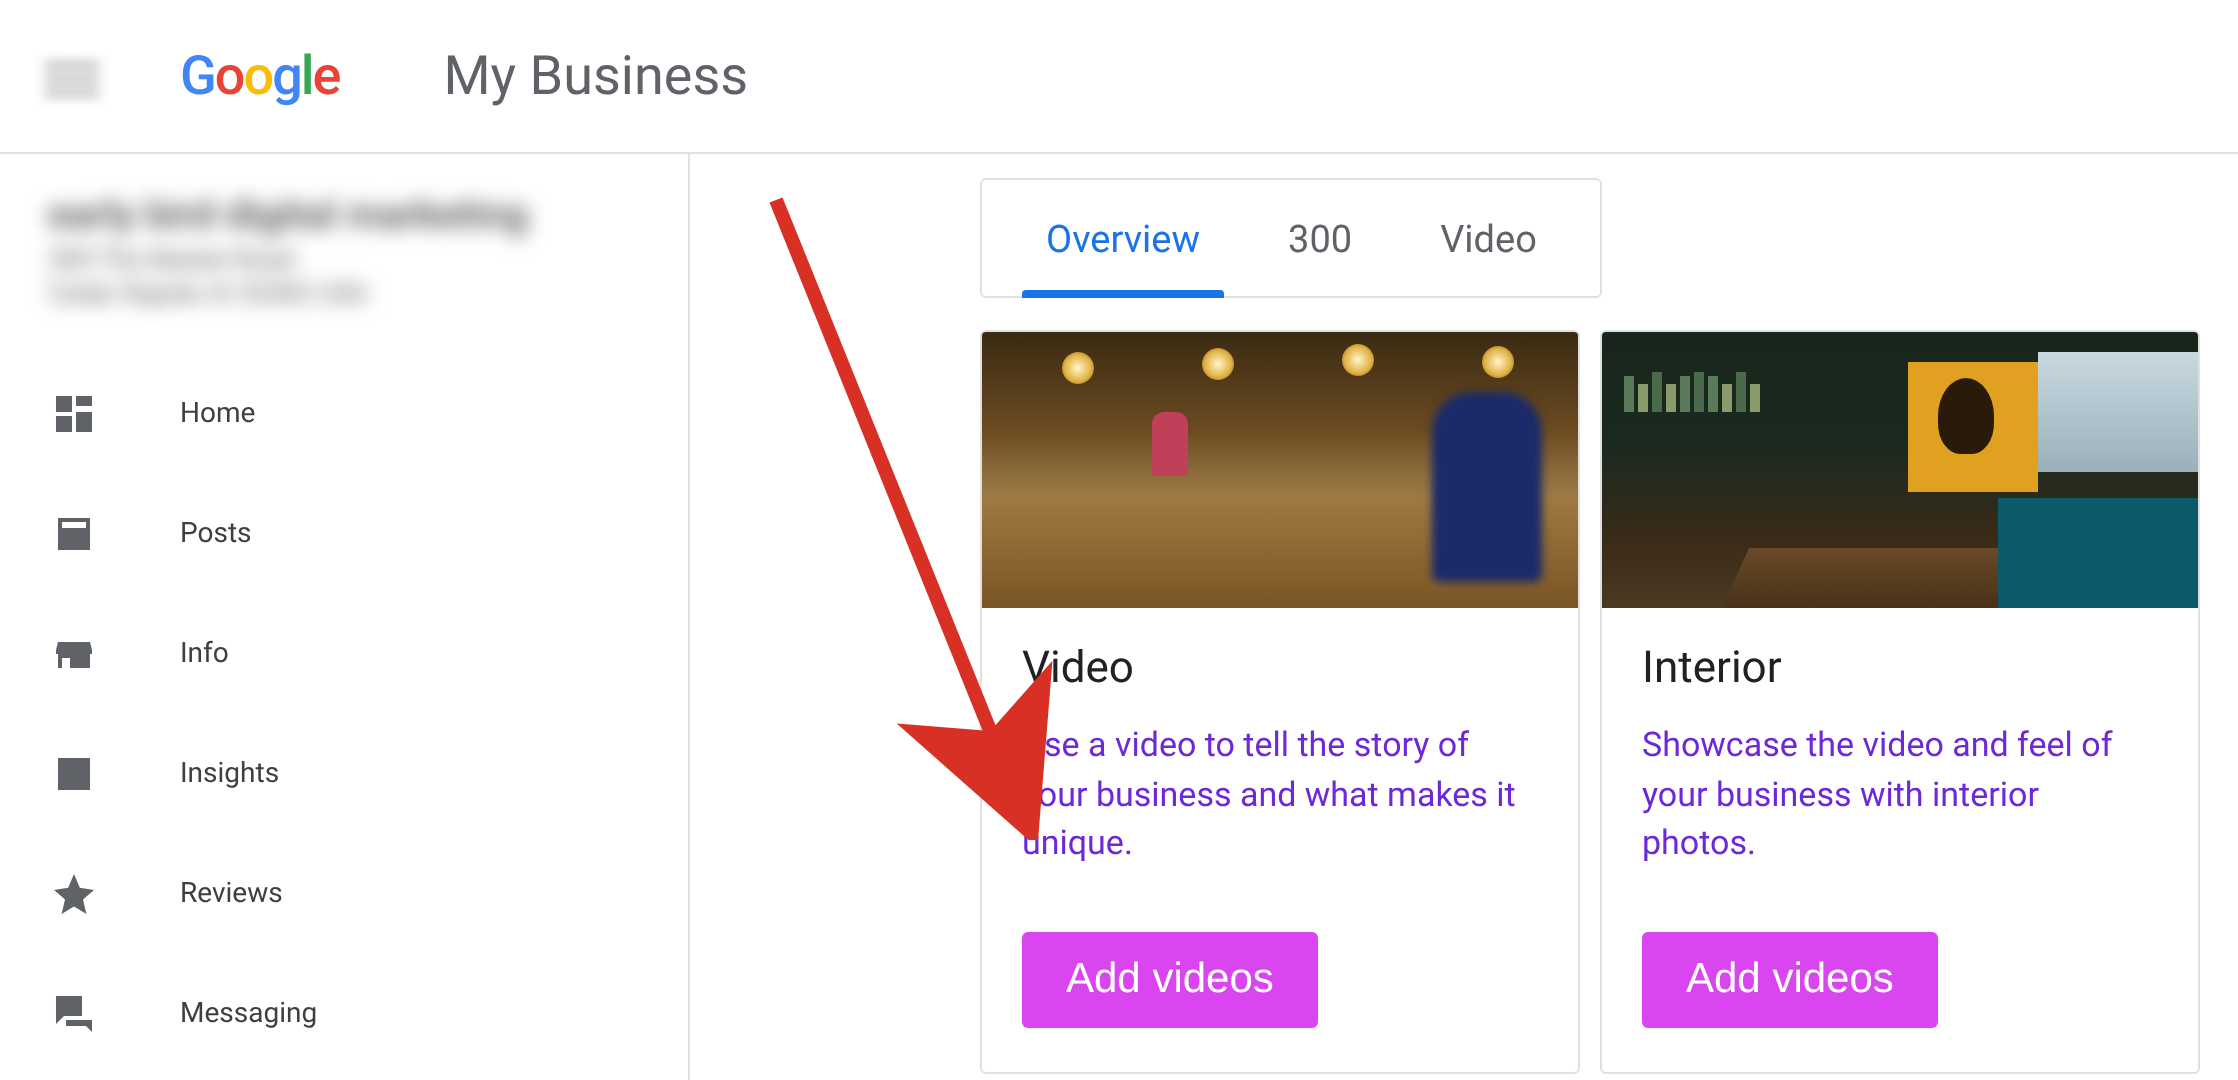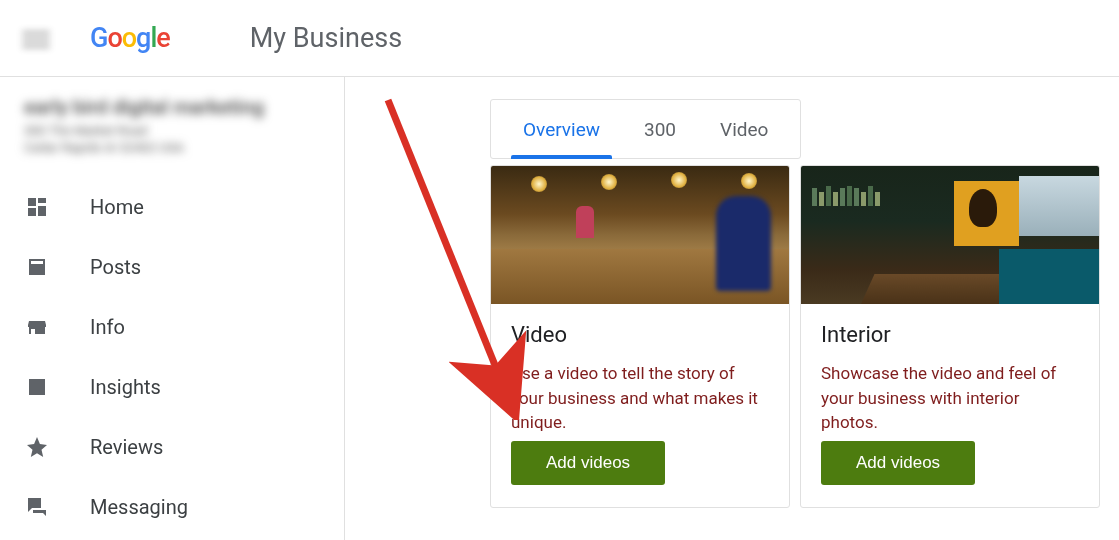--- a/index.html
+++ b/index.html
@@ -30,21 +30,20 @@
     height: 3px;
     background: #555;
     margin: 4px 0;
     border-radius: 1px;
   }
   .logo {
     font-size: 27px;
     color: #5f6368;
     display: flex;
     align-items: baseline;
-    gap: 28px;
   }
   .logo .google {
     font-weight: 500;
     letter-spacing: -1px;
     margin-right: 8px;
   }
   .mybiz { color: #5f6368; font-weight: 400; margin-left: 44px; }
   .G1 { color: #4285F4; }
   .o1 { color: #EA4335; }
   .o2 { color: #FBBC05; }
@@ -68,40 +67,40 @@
   }
   .biz-info .name { font-size: 20px; font-weight: 600; margin-bottom: 4px; }
   .biz-info .addr { font-size: 13px; line-height: 1.3; }
   .nav-item {
     display: flex;
     align-items: center;
     height: 60px;
     padding-left: 24px;
     cursor: pointer;
     color: #3c4043;
-    font-size: 20px;
+    font-size: 14px;
   }
   .nav-item .icn {
     width: 26px;
     height: 26px;
     margin-right: 40px;
     display: flex;
     align-items: center;
     justify-content: center;
   }
   .nav-item svg { fill: #5f6368; }
 
   .main {
     flex: 1;
     position: relative;
     padding-top: 20px;
   }
   .tabs {
     position: absolute;
-    top: 22px;
+    top: 12px;
     left: 145px;
     border: 1px solid #e0e0e0;
     border-radius: 3px;
     display: flex;
     background: #fff;
     height: 60px;
     align-items: center;
     padding: 0 10px;
   }
   .tab {
@@ -147,30 +146,30 @@
     padding: 18px 20px 22px;
   }
   .card h3 {
     font-size: 22px;
     font-weight: 400;
     color: #202124;
     margin-bottom: 14px;
   }
   .card p {
     font-size: 17px;
-    color: #7f1d1d;
+    color: #6d28d9;
     line-height: 1.45;
-    margin-bottom: 6px;
+    margin-bottom: 31px;
   }
   .btn {
-    background: #4d7c0f;
+    background: #d946ef;
     color: #fff;
     border: none;
-    padding: 12px 35px;
-    font-size: 17px;
+    padding: 12px 22px;
+    font-size: 21px;
     border-radius: 3px;
     cursor: pointer;
   }
 
   
   .video-scene {
     position:absolute; inset:0;
     background: linear-gradient(180deg,#3a2a12 0%,#6b4a20 35%,#8a6a3a 50%,#b08a50 70%,#7a5a2e 100%);
   }
   .video-scene .light { position:absolute; width:16px;height:16px;border-radius:50%;background:radial-gradient(circle,#fff6cc,#e0b040 60%,transparent);}

